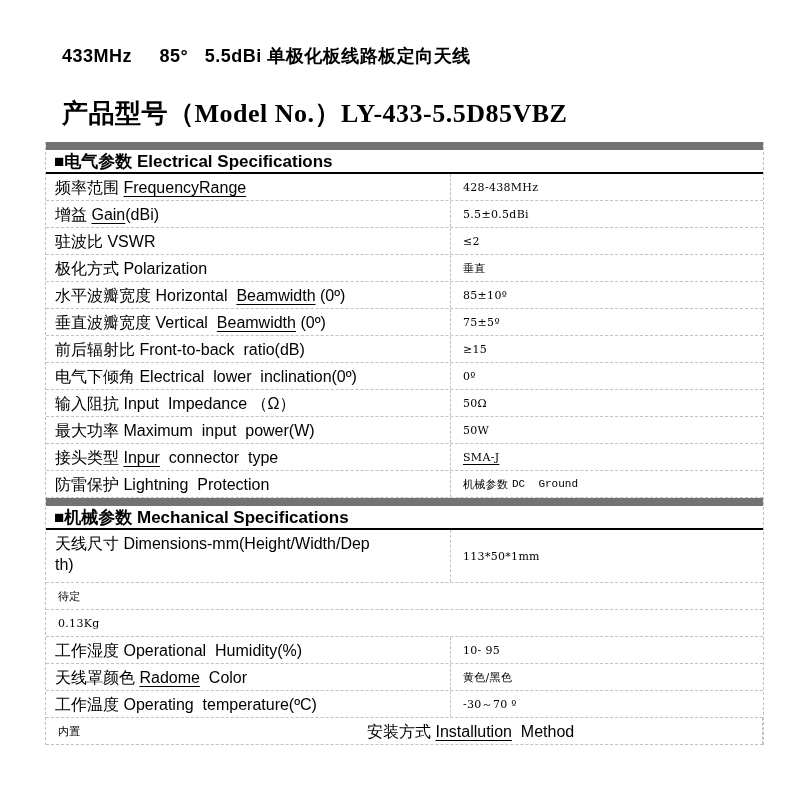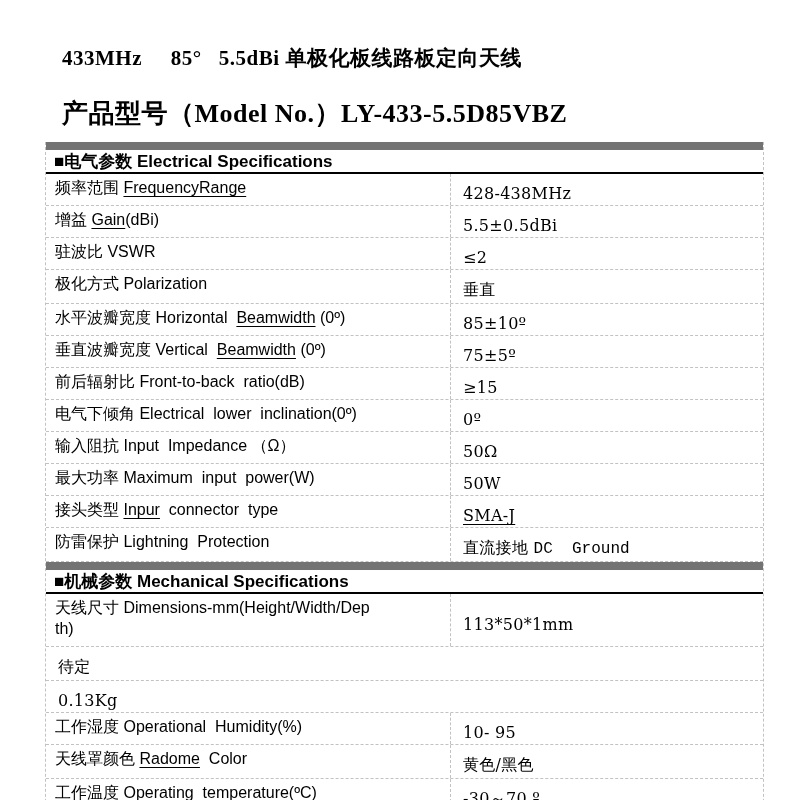--- a/index.html
+++ b/index.html
@@ -15,23 +15,23 @@
   .doc {
     position: relative;
     width: 800px;
     height: 800px;
     background: #ffffff;
   }
   .title1 {
     position: absolute;
     left: 62px;
     top: 44px;
-    font-family: Liberation Serif, serif;
+    font-family: Liberation Sans, sans-serif;
     font-weight: bold;
-    font-size: 21px;
+    font-size: 18px;
     white-space: pre;
     letter-spacing: 0.5px;
   }
   .title2 {
     position: absolute;
     left: 62px;
     top: 96px;
     font-family: "Liberation Serif", serif;
     font-weight: bold;
     font-size: 26px;
@@ -73,23 +73,23 @@
     border-right: 1px dashed #c2c2c2;
     padding: 3px 8px 2px 9px;
     font-size: 16px;
     white-space: pre-wrap;
     line-height: 21px;
   }
   .cell.value {
     flex: 1;
     display: flex;
     align-items: center;
-    padding: 10px 6px 2px 12px;
+    padding: 2px 6px 2px 12px;
     font-family: "DejaVu Serif", "Liberation Serif", serif;
-    font-size: 16px;
+    font-size: 11px;
     white-space: pre-wrap;
     letter-spacing: 0.3px;
   }
   .sq {
     text-decoration-line: underline;
     text-decoration-style: wavy;
     text-decoration-color: #b4483f;
     text-decoration-thickness: 1px;
     text-underline-offset: 3px;
     text-decoration: underline;
@@ -146,21 +146,21 @@
       <div class="row">
         <div class="cell label"><span>最大功率 Maximum  input  power(W)</span></div>
         <div class="cell value"><span>50W</span></div>
       </div>
       <div class="row">
         <div class="cell label"><span>接头类型 </span><span class="sq">Inpur</span><span>  connector  type</span></div>
         <div class="cell value"><span class="sq">SMA-J</span></div>
       </div>
       <div class="row">
         <div class="cell label"><span>防雷保护 Lightning  Protection</span></div>
-        <div class="cell value"><span>直流接地 </span><span class="sans">DC  Ground</span></div>
+        <div class="cell value"><span>机械参数 </span><span class="sans">DC  Ground</span></div>
       </div>
       <div class="sec-header">■机械参数 Mechanical Specifications</div>
       <div class="row tall">
         <div class="cell label"><span>天线尺寸 Dimensions-mm(Height/Width/Dep
 th)</span></div>
         <div class="cell value"><span>113*50*1mm</span></div>
       </div>
       <div class="row">
         <div class="cell value"><span>待定</span></div>
       </div>

